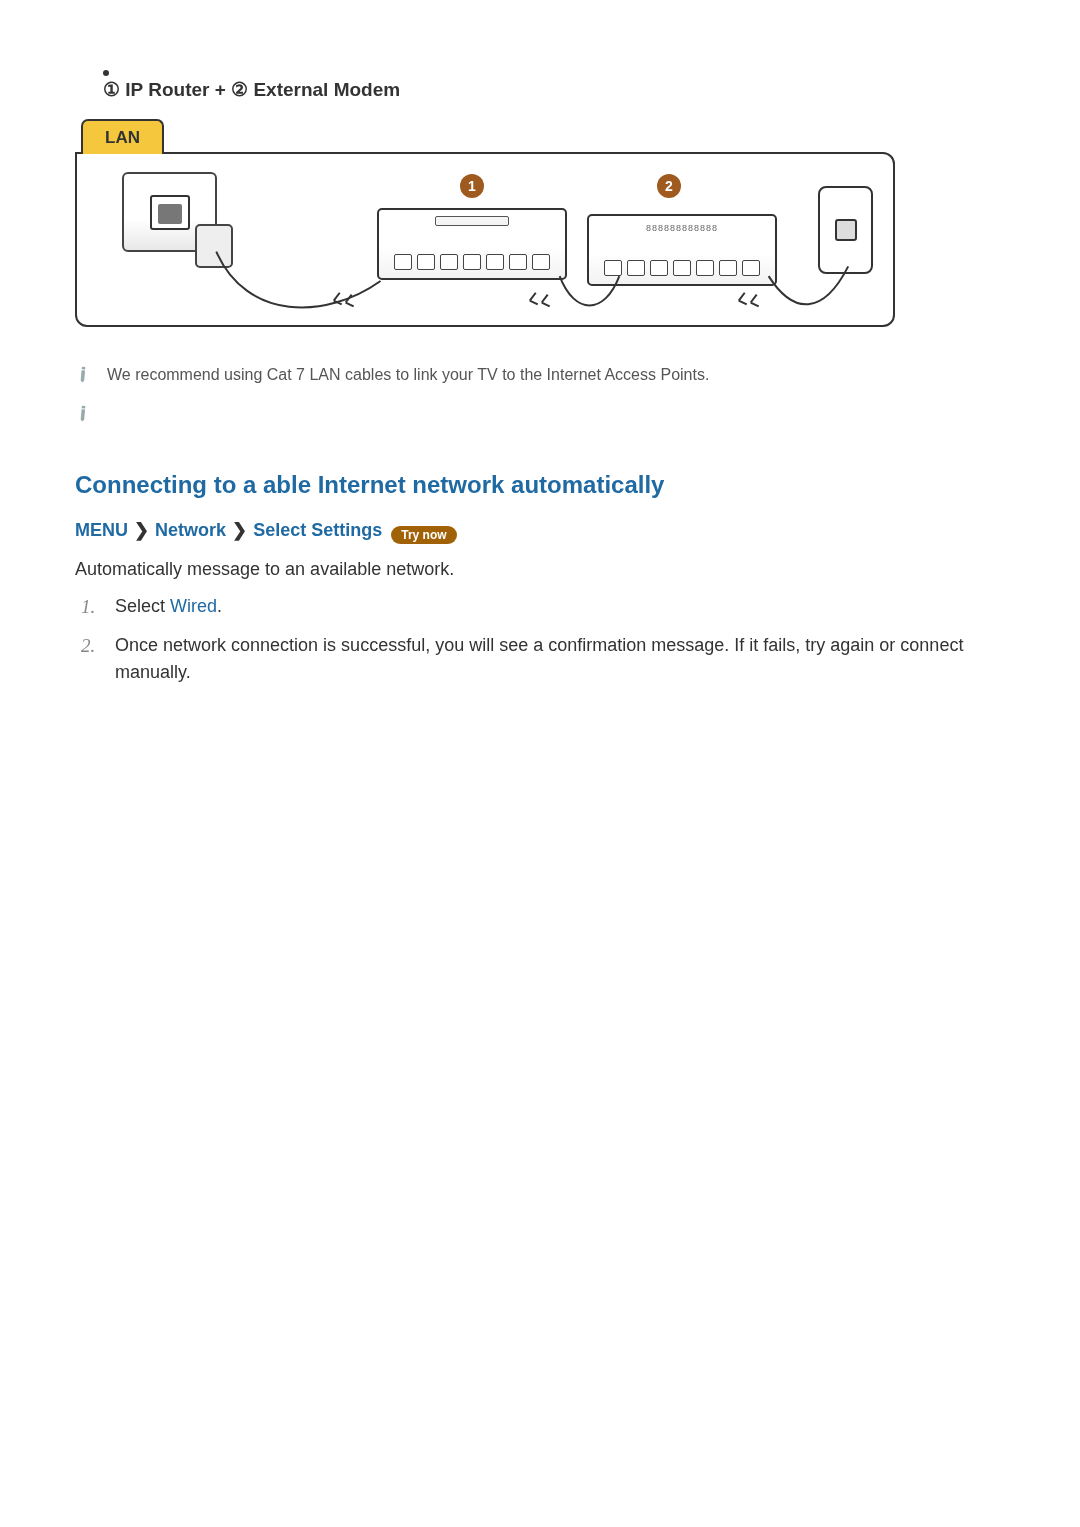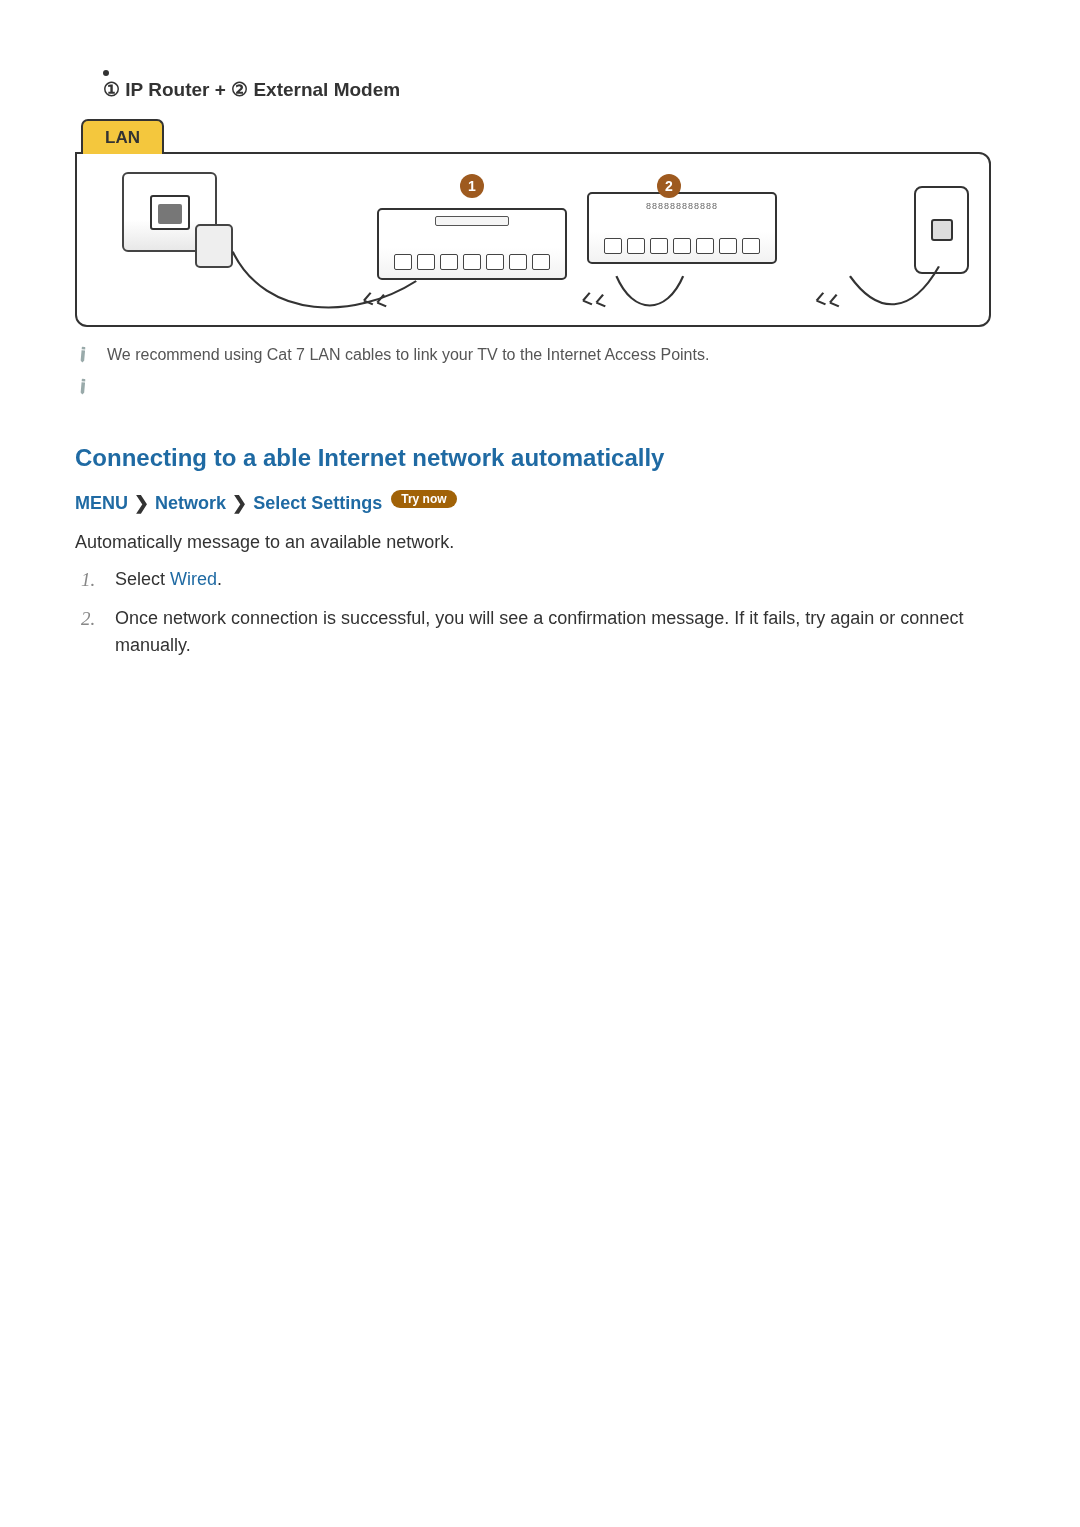--- a/index.html
+++ b/index.html
@@ -20,22 +20,22 @@
     margin-bottom: 14px;
     font-size: 19px;
     font-weight: 600;
     flex-direction: column;
   }
   .bullet-item .dot {
     width: 6px; height: 6px; background:#333; border-radius:50%;
     margin-top: 10px; margin-right: 26px; flex-shrink:0;
   }
   .diagram-box {
-    margin: 8px 0 16px 0;
-    width: 916px;
+    margin: 8px 0 36px 0;
+    width: 820px;
     position: relative;
   }
   .lan-tab {
     background: #f4c73d;
     border: 2px solid #333;
     border-bottom: none;
     padding: 4px 22px;
     font-weight: bold;
     font-size: 17px;
     display: inline-block;
@@ -70,21 +70,21 @@
     width: 40px; height: 35px; border:2px solid #333; border-radius:3px;
     display:flex; align-items:flex-end; justify-content:center;
     background:#fff;
   }
   .port-inner::after { content:""; display:block; width:24px; height:20px; background:#777; border-radius:2px; margin-bottom:4px;}
   .plug {
     position:absolute; left:118px; top:70px; width:38px; height:44px;
     border:2px solid #444; border-radius:5px; background:#eee;
   }
   .router1 { left: 300px; top: 54px; width: 190px; height: 72px; }
-  .router2 { left: 510px; top: 38px; width: 190px; height: 72px; }
+  .router2 { left: 510px; top: 60px; width: 190px; height: 72px; }
   .router-shell {
     border:2px solid #333; border-radius:5px; width:100%; height:100%;
     background:linear-gradient(180deg,#fff 55%,#f2f2f2);
     position:relative;
   }
   .router-display {
     position:absolute; top:6px; left:30%; width:40%; height:10px;
     border:1px solid #555; border-radius:2px; background:#f5f5f5;
   }
   .router-grill {
@@ -106,36 +106,36 @@
   .wall-jack-inner { width:22px; height:22px; border:2px solid #333; border-radius:3px; background:#ddd;}
   .num-badge {
     position:absolute; width:24px; height:24px; border-radius:50%;
     background:#9e5a1f; color:#fff; font-size:14px; font-weight:bold;
     display:flex; align-items:center; justify-content:center;
   }
   .badge1 { left:383px; top:20px; }
   .badge2 { left:580px; top:20px; }
   svg.cables { position:absolute; left:0; top:0; width:100%; height:100%; pointer-events:none; }
   .note-row {
-    display:flex; align-items:flex-start; gap:16px; margin-top:8px;
+    display:flex; align-items:flex-start; gap:16px; margin-top:15px;
     font-size:16px; color:#555;
   }
   .note-icon {
     width:16px; flex-shrink:0; margin-top:3px; color:#9aa; transform:rotate(-40deg);
   }
   .section-heading {
     margin-top: 46px;
     font-size: 24px;
     font-weight: 600;
     color: #1f6aa3;
     margin-bottom: 14px;
   }
   .nav-path {
     font-size: 18px; font-weight: 700; margin-bottom: 12px;
-    display:flex; align-items:flex-start; flex-wrap:wrap; gap:6px;
+    display:flex; align-items:flex-end; flex-wrap:wrap; gap:6px;
   }
   .nav-path .menu { color:#1f6aa3; }
   .nav-path .chev { font-weight:900; color:#333; }
   .try-now {
     background:#a16207; color:#fff; font-size:12px; font-weight:600;
     padding:0 10px; border-radius:11px; margin-left:3px;
   }
   .body-text { font-size:18px; margin-bottom:10px; }
   .step-list { list-style:none; margin-left:6px; }
   .step-list li {

